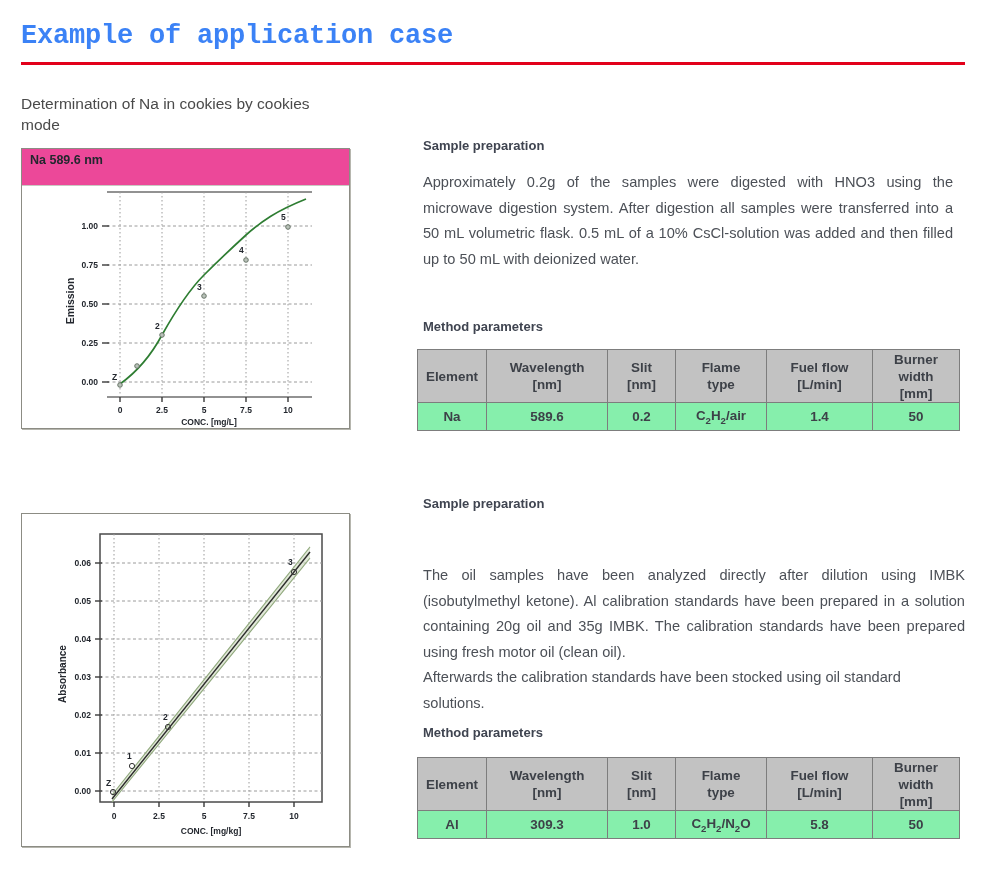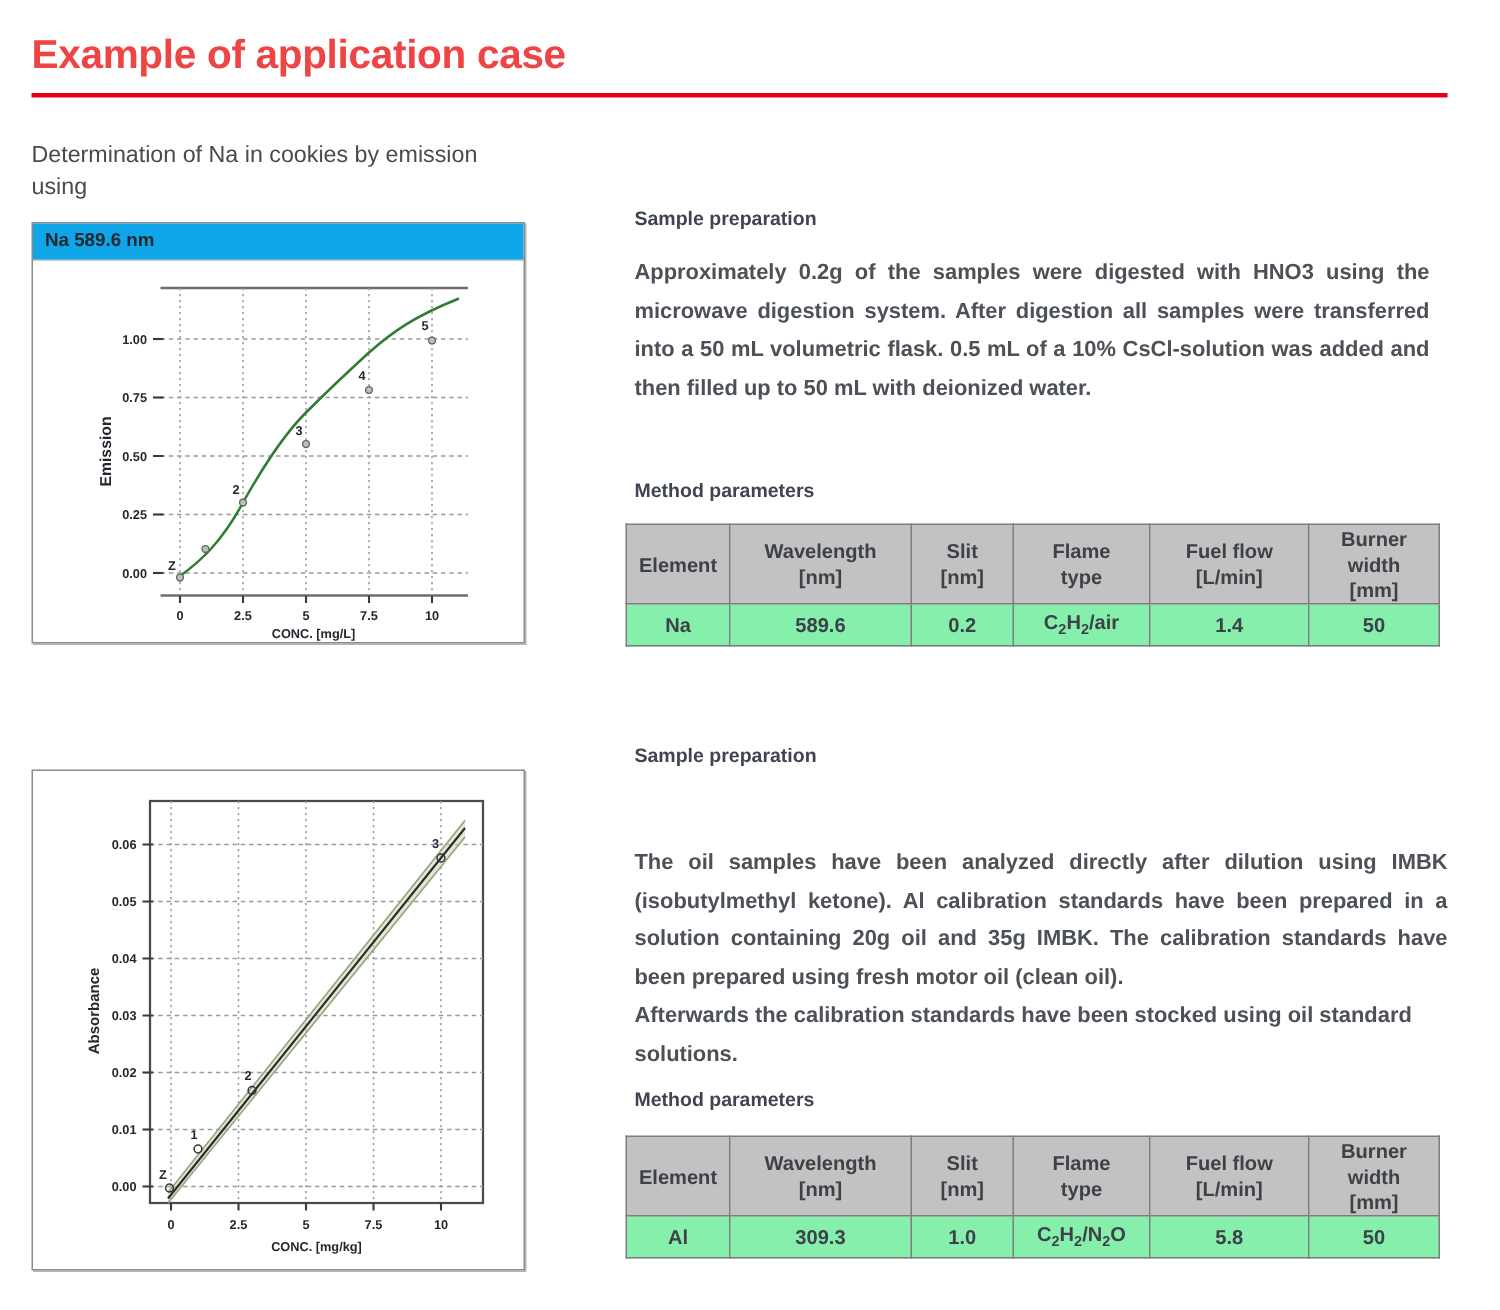--- a/index.html
+++ b/index.html
@@ -16,23 +16,24 @@
     overflow: hidden;
   }
 
   
   #page-title {
     position: absolute;
     left: 21px;
     top: 21px;
     font-size: 27px;
     font-weight: bold;
-    color: #ef4444;
+    color: #3b82f6;
     letter-spacing: -0.2px;
     white-space: nowrap;
+    font-family: Liberation Mono, monospace;
   }
   #title-rule {
     position: absolute;
     left: 21px;
     top: 62px;
     width: 944px;
     height: 3px;
     background: #e2001a;
   }
 
@@ -53,22 +54,22 @@
     border: 1px solid #8c8c84;
     box-shadow: 1px 1px 0 0 #b6b6ae;
     box-sizing: border-box;
   }
   #chart-frame-1 { left: 21px; top: 148px; width: 329px; height: 281px; }
   #chart-frame-2 { left: 21px; top: 513px; width: 329px; height: 334px; }
 
   .chart-titlebar {
     position: absolute;
     left: 0; top: 0; right: 0;
-    height: 25px;
-    background: #0ea5e9;
+    height: 37px;
+    background: #ec4899;
     border-bottom: 1px solid #c9c9c2;
     box-sizing: border-box;
   }
   .chart-titlebar span {
     position: absolute;
     left: 8px; top: 4px;
     font-size: 12.5px;
     font-weight: bold;
     color: #23272e;
   }
@@ -87,21 +88,20 @@
   #h2-prep-2   { left: 423px; top: 496px; }
   #h2-method-2 { left: 423px; top: 725px; }
 
   .body-text {
     position: absolute;
     font-size: 14.6px;
     line-height: 25.5px;
     color: #4c5057;
     text-align: justify;
     text-justify: inter-word;
-    font-weight: bold;
   }
   #text-prep-1 { left: 423px; top: 170px; width: 530px; }
   #text-prep-2 { left: 423px; top: 528px; width: 542px; margin-top: 35px; }
   #text-prep-2 .no-justify { text-align: left; }
 
   
   table.params {
     position: absolute;
     border-collapse: collapse;
     table-layout: fixed;
@@ -136,21 +136,21 @@
   table.params .c-ff { width: 105px; }
   table.params .c-bw { width: 86px; }
   sub { font-size: 0.72em; }
 </style>
 </head>
 <body>
 
 <div id="page-title">Example of application case</div>
 <div id="title-rule"></div>
 
-<div class="section-caption" id="caption-1">Determination of Na in cookies by emission using</div>
+<div class="section-caption" id="caption-1">Determination of Na in cookies by cookies mode</div>
 
 <div class="chart-frame" id="chart-frame-1">
   <div class="chart-titlebar">
     <span>Na 589.6 nm</span>
   </div>
   <svg class="chart-svg" width="327" height="279" viewBox="0 0 327 279">
 
     <g>
       <line x1="85" y1="43" x2="290" y2="43" stroke="#6e6e6e" stroke-width="1.6"></line>
       <line x1="85" y1="248" x2="290" y2="248" stroke="#6e6e6e" stroke-width="1.6"></line>

